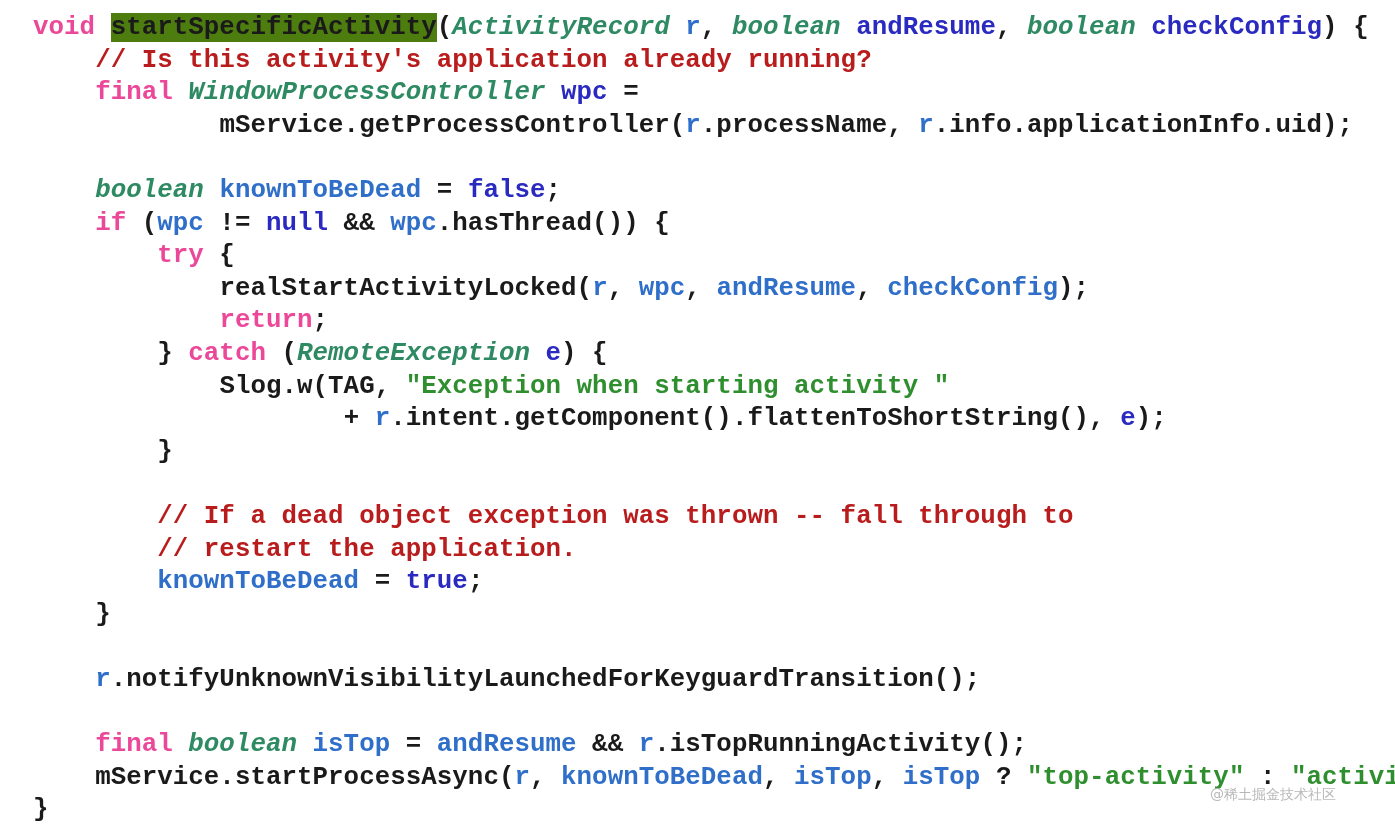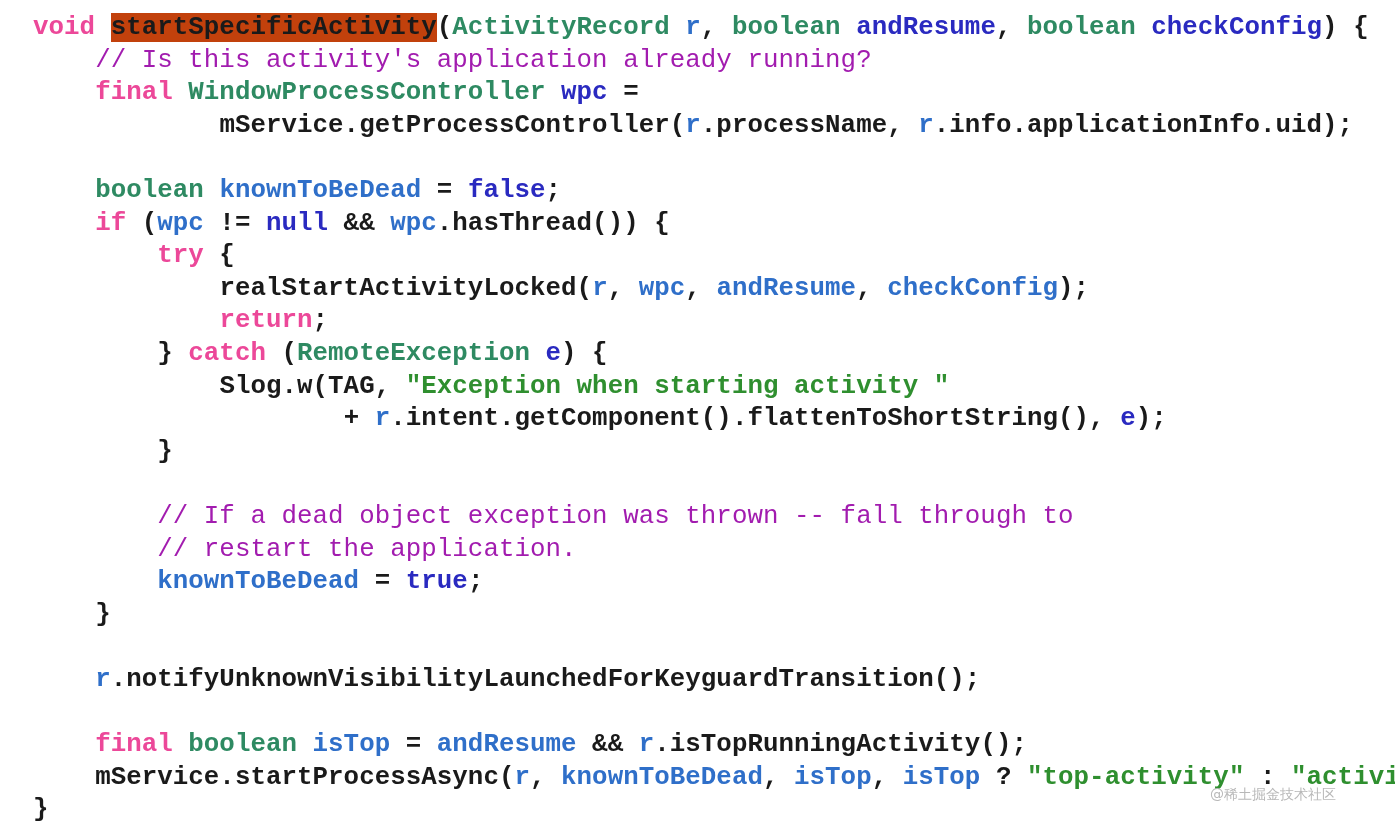--- a/index.html
+++ b/index.html
@@ -5,27 +5,27 @@
   html, body { margin:0; padding:0; background:#ffffff; }
   body { width:1395px; height:832px; overflow:hidden; position:relative; }
   #code {
     position:absolute; left:33px; top:12px;
     font-family:"Liberation Mono", "DejaVu Sans Mono", monospace;
     font-size:25.8px; line-height:32.6px; color:#1a1a1a;
     white-space:pre; font-weight:bold; letter-spacing:0.05px;
   }
   .line { height:32.6px; }
   .kw { color:#ec4899; }
-  .type { color:#2e8a62; }
+  .type { color:#2e8a62;font-style:italic; }
   .var { color:#2f6fc9; }
   .lit { color:#2a2ac0; }
-  .cm { color:#a21caf; font-weight:normal; }
+  .cm { color:#b91c1c; font-weight:bold; }
   .str { color:#2f8f2f; }
   .plain { color:#1a1a1a; }
-  .hl { background:#c2410c; color:#1a1a1a; }
+  .hl { background:#4d7c0f; color:#1a1a1a; }
   #watermark {
     position:absolute; left:1210px; top:786px;
     font-family:"DejaVu Sans", sans-serif; font-size:14px; color:#b8b8b8;
   }
 </style>
 </head>
 <body>
 
 <div id="code"><div class="line"><span></span><span class="kw">void</span><span class="plain"> </span><span class="hl">startSpecificActivity</span><span class="plain">(</span><span class="type">ActivityRecord</span><span class="plain"> </span><span class="var">r</span><span class="plain">, </span><span class="type">boolean</span><span class="plain"> </span><span class="lit">andResume</span><span class="plain">, </span><span class="type">boolean</span><span class="plain"> </span><span class="lit">checkConfig</span><span class="plain">) {</span></div><div class="line"><span>    </span><span class="cm">// Is this activity's application already running?</span></div><div class="line"><span>    </span><span class="kw">final</span><span class="plain"> </span><span class="type">WindowProcessController</span><span class="plain"> </span><span class="lit">wpc</span><span class="plain"> =</span></div><div class="line"><span>            </span><span class="plain">mService.getProcessController(</span><span class="var">r</span><span class="plain">.processName, </span><span class="var">r</span><span class="plain">.info.applicationInfo.uid);</span></div><div class="line"><span></span>&nbsp;</div><div class="line"><span>    </span><span class="type">boolean</span><span class="plain"> </span><span class="var">knownToBeDead</span><span class="plain"> = </span><span class="lit">false</span><span class="plain">;</span></div><div class="line"><span>    </span><span class="kw">if</span><span class="plain"> (</span><span class="var">wpc</span><span class="plain"> != </span><span class="lit">null</span><span class="plain"> &amp;&amp; </span><span class="var">wpc</span><span class="plain">.hasThread()) {</span></div><div class="line"><span>        </span><span class="kw">try</span><span class="plain"> {</span></div><div class="line"><span>            </span><span class="plain">realStartActivityLocked(</span><span class="var">r</span><span class="plain">, </span><span class="var">wpc</span><span class="plain">, </span><span class="var">andResume</span><span class="plain">, </span><span class="var">checkConfig</span><span class="plain">);</span></div><div class="line"><span>            </span><span class="kw">return</span><span class="plain">;</span></div><div class="line"><span>        </span><span class="plain">} </span><span class="kw">catch</span><span class="plain"> (</span><span class="type">RemoteException</span><span class="plain"> </span><span class="lit">e</span><span class="plain">) {</span></div><div class="line"><span>            </span><span class="plain">Slog.w(TAG, </span><span class="str">"Exception when starting activity "</span></div><div class="line"><span>                    </span><span class="plain">+ </span><span class="var">r</span><span class="plain">.intent.getComponent().flattenToShortString(), </span><span class="lit">e</span><span class="plain">);</span></div><div class="line"><span>        </span><span class="plain">}</span></div><div class="line"><span></span>&nbsp;</div><div class="line"><span>        </span><span class="cm">// If a dead object exception was thrown -- fall through to</span></div><div class="line"><span>        </span><span class="cm">// restart the application.</span></div><div class="line"><span>        </span><span class="var">knownToBeDead</span><span class="plain"> = </span><span class="lit">true</span><span class="plain">;</span></div><div class="line"><span>    </span><span class="plain">}</span></div><div class="line"><span></span>&nbsp;</div><div class="line"><span>    </span><span class="var">r</span><span class="plain">.notifyUnknownVisibilityLaunchedForKeyguardTransition();</span></div><div class="line"><span></span>&nbsp;</div><div class="line"><span>    </span><span class="kw">final</span><span class="plain"> </span><span class="type">boolean</span><span class="plain"> </span><span class="var">isTop</span><span class="plain"> = </span><span class="var">andResume</span><span class="plain"> &amp;&amp; </span><span class="var">r</span><span class="plain">.isTopRunningActivity();</span></div><div class="line"><span>    </span><span class="plain">mService.startProcessAsync(</span><span class="var">r</span><span class="plain">, </span><span class="var">knownToBeDead</span><span class="plain">, </span><span class="var">isTop</span><span class="plain">, </span><span class="var">isTop</span><span class="plain"> ? </span><span class="str">"top-activity"</span><span class="plain"> : </span><span class="str">"activity"</span></div><div class="line"><span></span><span class="plain">}</span></div></div>
 <div id="watermark">@稀土掘金技术社区</div>

